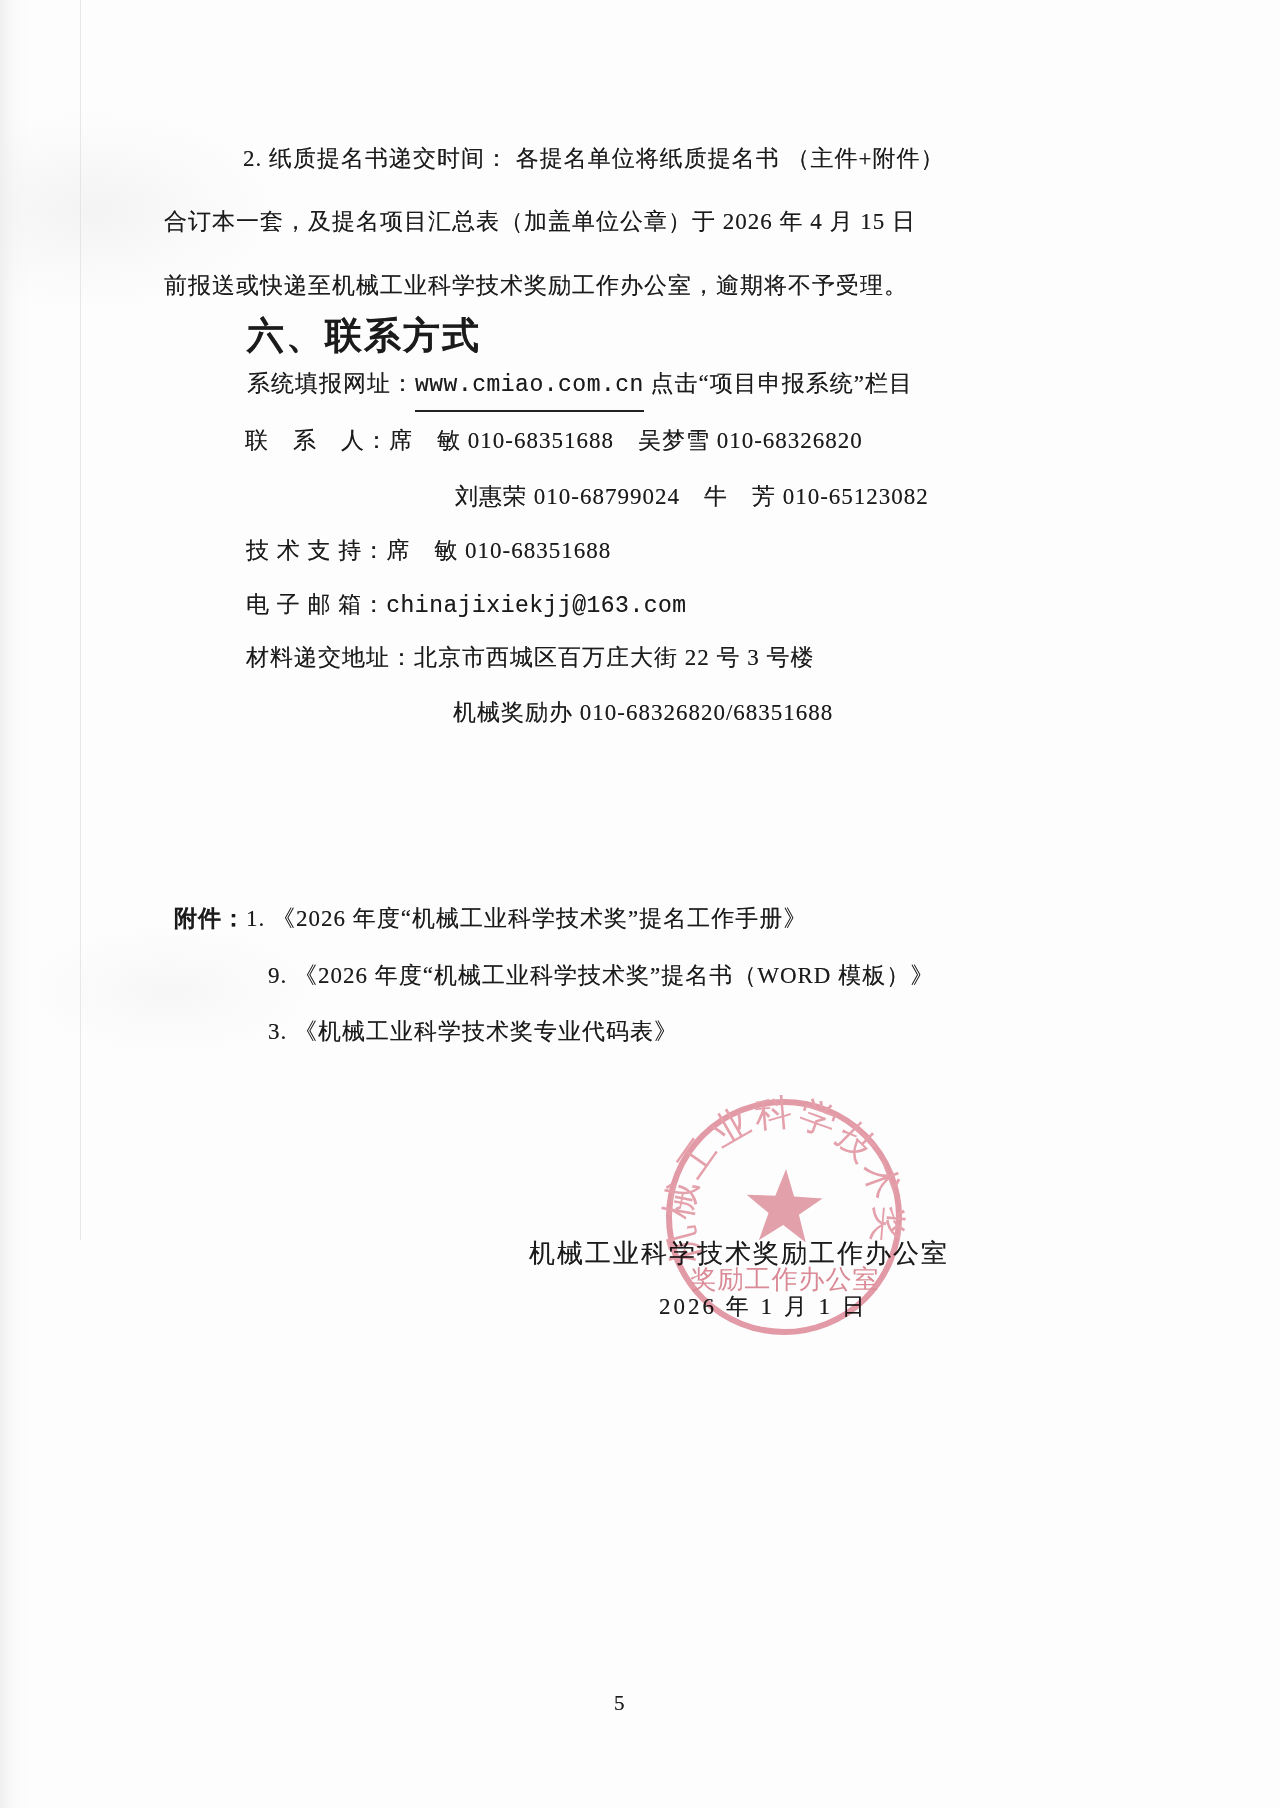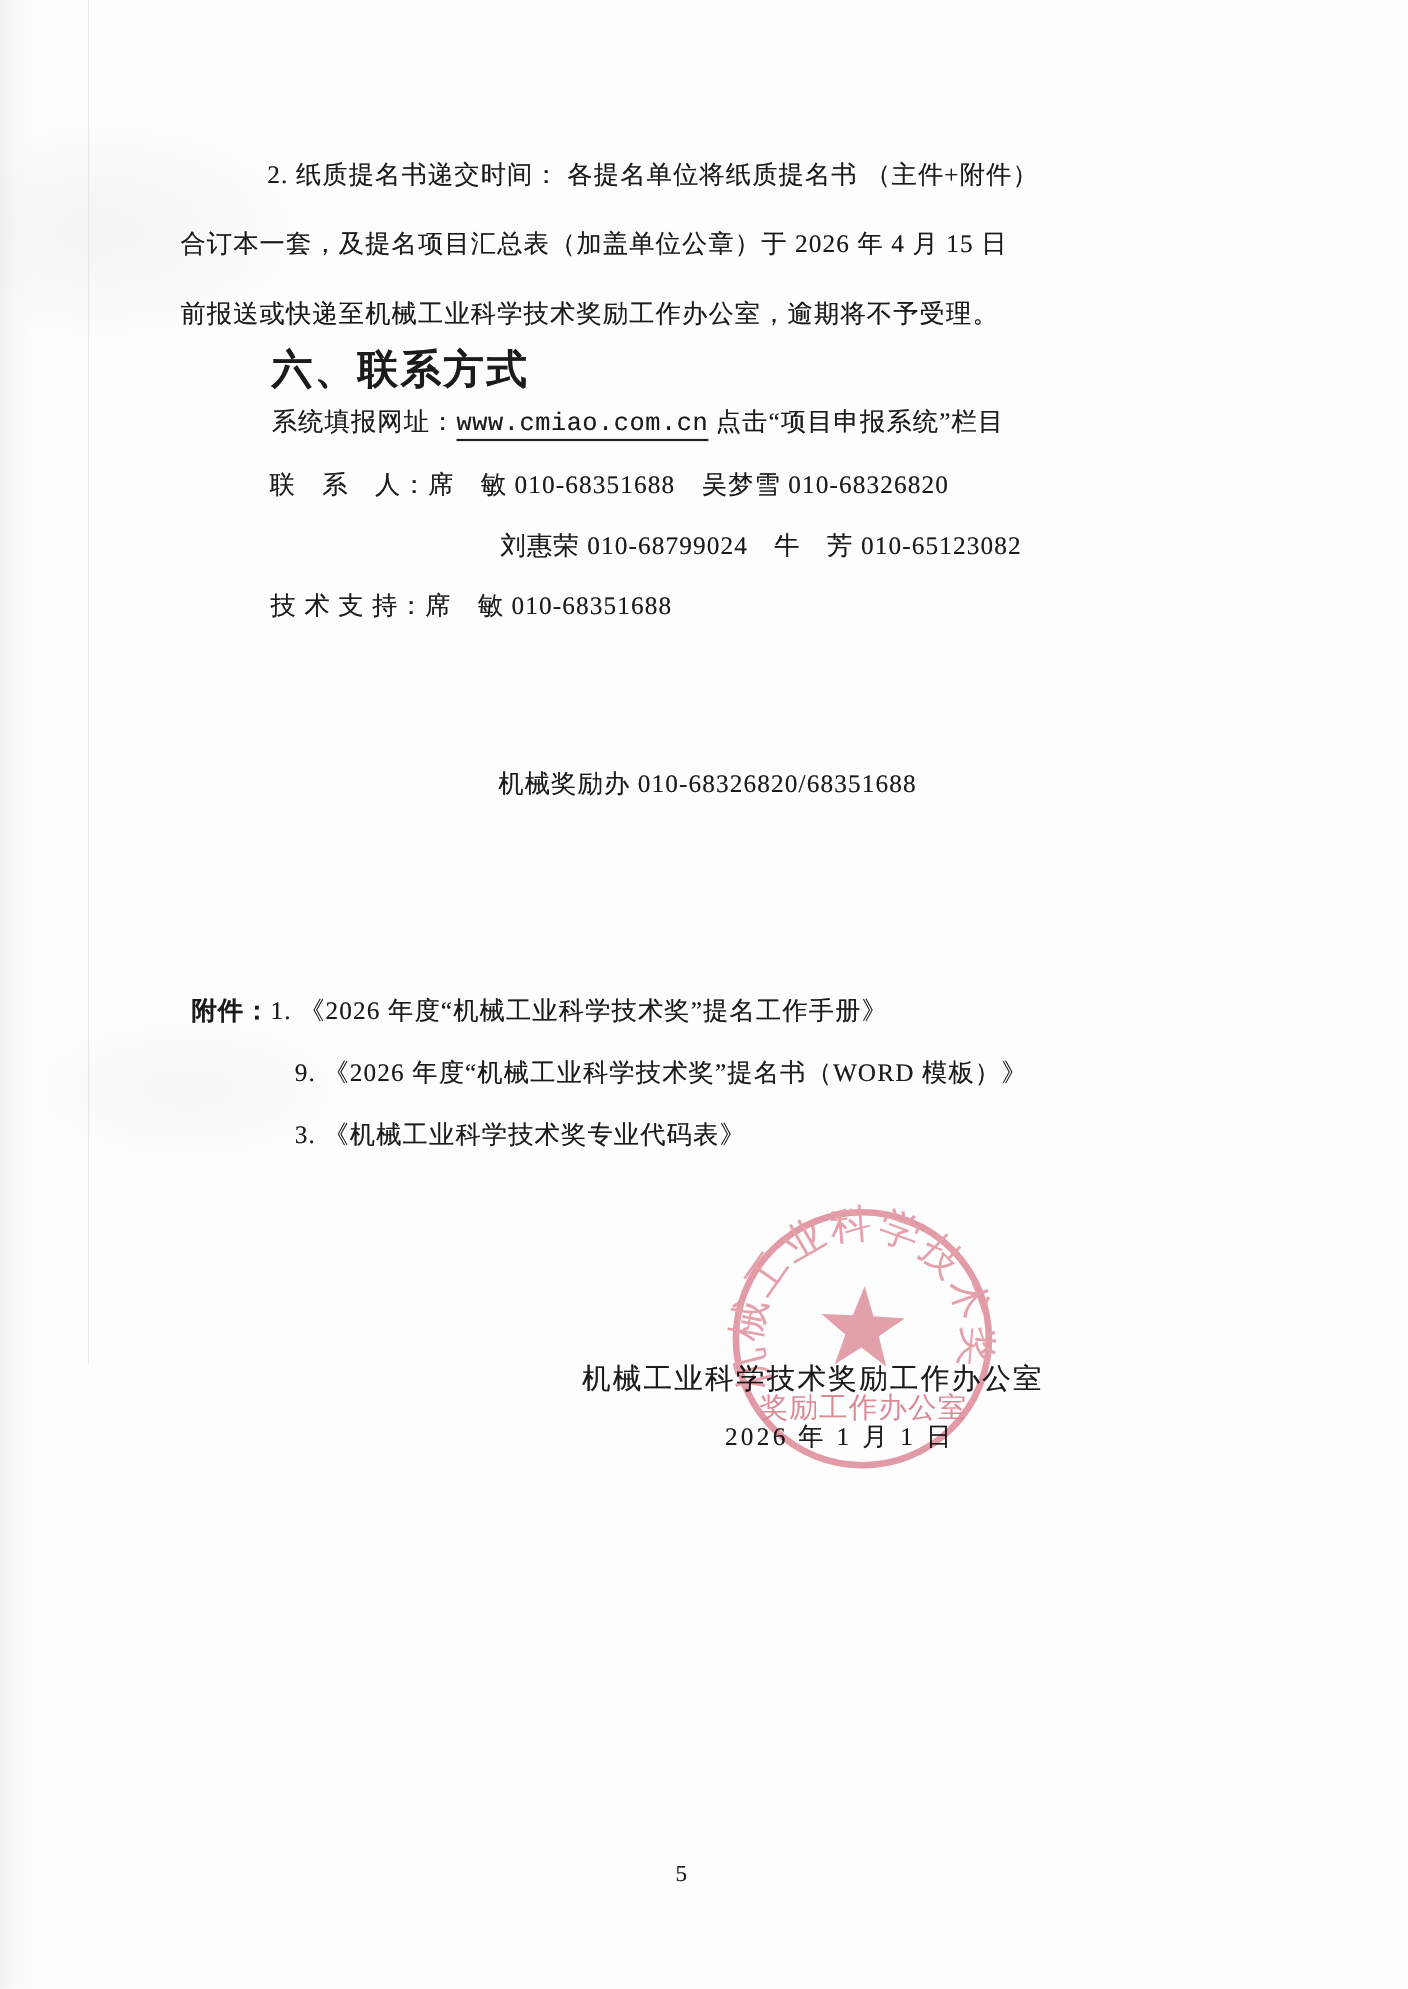--- a/index.html
+++ b/index.html
@@ -15,21 +15,21 @@
     linear-gradient(90deg,#f0f0f0 0px,#fafafa 14px,#fdfdfd 30px);
   }
   .fold-line{position:absolute;left:80px;top:0;width:1px;height:1240px;background:rgba(215,215,215,.55);}
   .line{
     position:absolute;font-size:23px;line-height:1.12;letter-spacing:1px;
     white-space:pre;color:#1b1b1b;
     text-shadow:0 0 .6px rgba(30,30,30,.55);
   }
   .heiti{font-family:"Liberation Sans","DejaVu Sans",sans-serif;font-weight:700;letter-spacing:2px;}
   .mono{font-family:"Liberation Mono","DejaVu Sans Mono",monospace;letter-spacing:.5px;}
-  .underlined{border-bottom:2px solid #222;padding-bottom:1px;}
+  .underlined{border-bottom:2px solid #222;padding-bottom:12px;}
   .l-p1{left:243px;top:146px;}
   .l-p2{left:164px;top:209px;}
   .l-p3{left:164px;top:273px;}
   .l-h6{left:247px;top:315px;font-size:37px;}
   .l-web{left:247px;top:371px;}
   .l-c1{left:245px;top:428px;}
   .l-c2{left:455px;top:484px;}
   .l-tech{left:246px;top:538px;}
   .l-mail{left:246px;top:592px;}
   .l-addr{left:246px;top:645px;}
@@ -59,21 +59,23 @@
   <div class="line l-p3">前报送或快递至机械工业科学技术奖励工作办公室，逾期将不予受理。</div>
 
   <div class="line l-h6 heiti">六、联系方式</div>
 
   <div class="line l-web"><span>系统填报网址：</span><span class="mono underlined">www.cmiao.com.cn</span><span> 点击“项目申报系统”栏目</span></div>
 
   <div class="line l-c1">联　系　人：席　敏 010-68351688　吴梦雪 010-68326820</div>
   <div class="line l-c2">刘惠荣 010-68799024　牛　芳 010-65123082</div>
   <div class="line l-tech">技 术 支 持：席　敏 010-68351688</div>
 
+  <div class="line l-mail"><span>电 子 邮 箱：</span><span class="mono">chinajixiekjj@163.com</span></div>
 
+  <div class="line l-addr">材料递交地址：北京市西城区百万庄大街 22 号 3 号楼</div>
   <div class="line l-addr2">机械奖励办 010-68326820/68351688</div>
 
   <div class="line l-att1"><span class="att-label">附件：</span><span>1. 《2026 年度“机械工业科学技术奖”提名工作手册》</span></div>
   <div class="line l-att2">9. 《2026 年度“机械工业科学技术奖”提名书（WORD 模板）》</div>
   <div class="line l-att3">3. 《机械工业科学技术奖专业代码表》</div>
 
   <div class="line l-sig">机械工业科学技术奖励工作办公室</div>
   <div class="line l-date">2026 年 1 月 1 日</div>
 
   <div class="seal">

